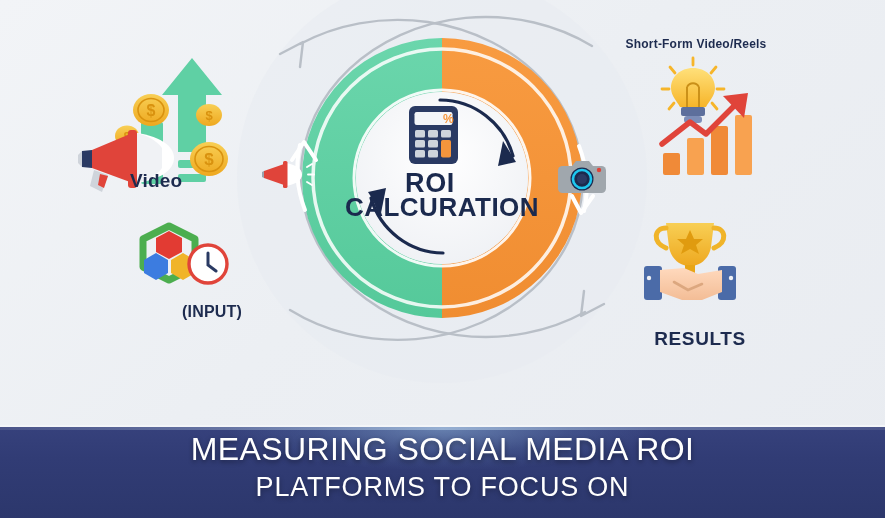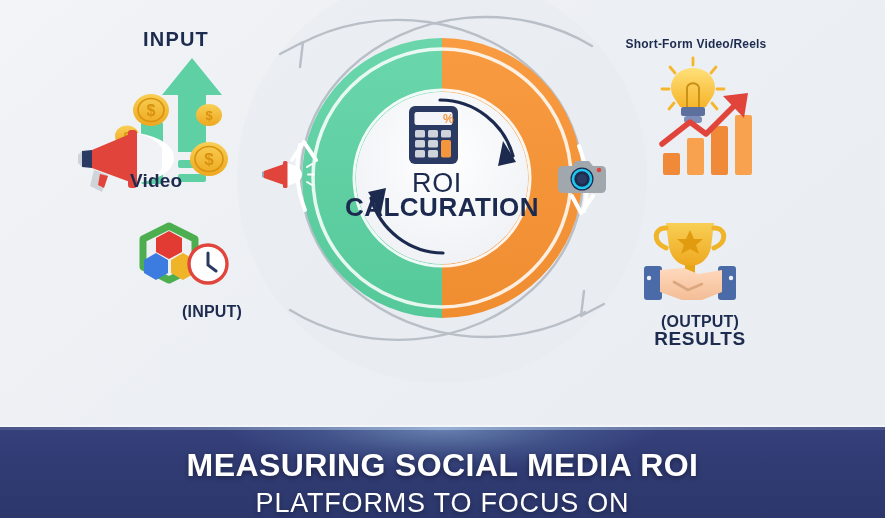--- a/index.html
+++ b/index.html
@@ -58,22 +58,22 @@
   }
   #label-results {
     left: 600px; top: 292px; width: 200px;
     font-size: 19px; font-weight: 800; letter-spacing: .6px; margin-top: 36px;
   }
   #label-results-sub {
     left: 600px; top: 313px; width: 200px;
     font-size: 16px; font-weight: 600;
   }
   #label-roi {
-    left: 347px; top: 168px; width: 180px;
-    font-size: 27px; font-weight: 400; letter-spacing: .6px;
+    left: 340px; top: 168px; width: 180px;
+    font-size: 27px; font-weight: 700; letter-spacing: .6px;
     color: #1b2a4e;
   }
   #label-roi-sub {
     left: 332px; top: 192px; width: 220px;
     font-size: 26px; font-weight: 800; letter-spacing: .5px;
     color: #1b2a4e;
   }
 
   
   #banner {
@@ -93,23 +93,23 @@
     background: linear-gradient(90deg, rgba(255,255,255,.10), rgba(190,215,240,.55), rgba(255,255,255,.10));
   }
   .banner-line {
     position: relative;
     width: 100%;
     text-align: center;
     color: #ffffff;
     white-space: nowrap;
   }
   #banner-title {
-    margin-top: 20px;
+    margin-top: 4px;
     font-size: 32px;
-    font-weight: 700;
+    font-weight: 400;
     letter-spacing: .4px;
     text-shadow: 0 2px 5px rgba(0,0,0,.42);
   }
   #banner-subtitle {
     margin-top: 4px;
     font-size: 27px;
     font-weight: 400;
     letter-spacing: .8px;
     text-shadow: 0 2px 5px rgba(0,0,0,.35);
   }
@@ -322,31 +322,29 @@
         <rect x="0" y="8" width="18" height="34" rx="3" fill="#4b6ba8"></rect>
         <rect x="74" y="8" width="18" height="34" rx="3" fill="#4b6ba8"></rect>
         <path d="M 16 12 L 40 10 L 54 16 L 78 12 L 78 34 L 58 42 L 38 42 L 16 34 Z" fill="url(#gSkin)"></path>
         <path d="M 30 24 L 44 32 L 58 26" fill="none" stroke="#dca77f" stroke-width="2.6" stroke-linecap="round"></path>
         <circle cx="5" cy="20" r="2.2" fill="#eef0f4"></circle>
         <circle cx="87" cy="20" r="2.2" fill="#eef0f4"></circle>
       </g>
 
     </svg>
 
-    <div class="lbl" id="label-input">INPUT</div>
 
     <div class="lbl" id="label-video">Video</div>
 
     <div class="lbl" id="label-investment-sub">(INPUT)</div>
 
     <div class="lbl" id="label-shortform">Short-Form Video/Reels</div>
 
 
     <div class="lbl" id="label-results">RESULTS</div>
-    <div class="lbl" id="label-results-sub">(OUTPUT)</div>
 
     <div class="lbl" id="label-roi">ROI</div>
     <div class="lbl" id="label-roi-sub">CALCURATION</div>
   </div>
 
   <div id="banner">
     <div class="banner-line" id="banner-title">MEASURING SOCIAL MEDIA ROI</div>
     <div class="banner-line" id="banner-subtitle">PLATFORMS TO FOCUS ON</div>
   </div>
 

